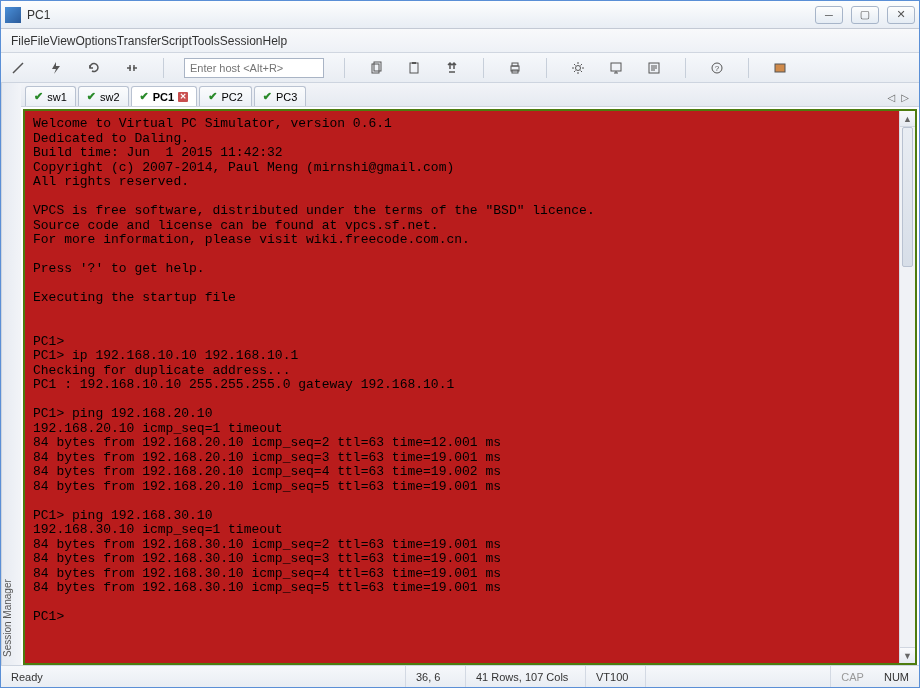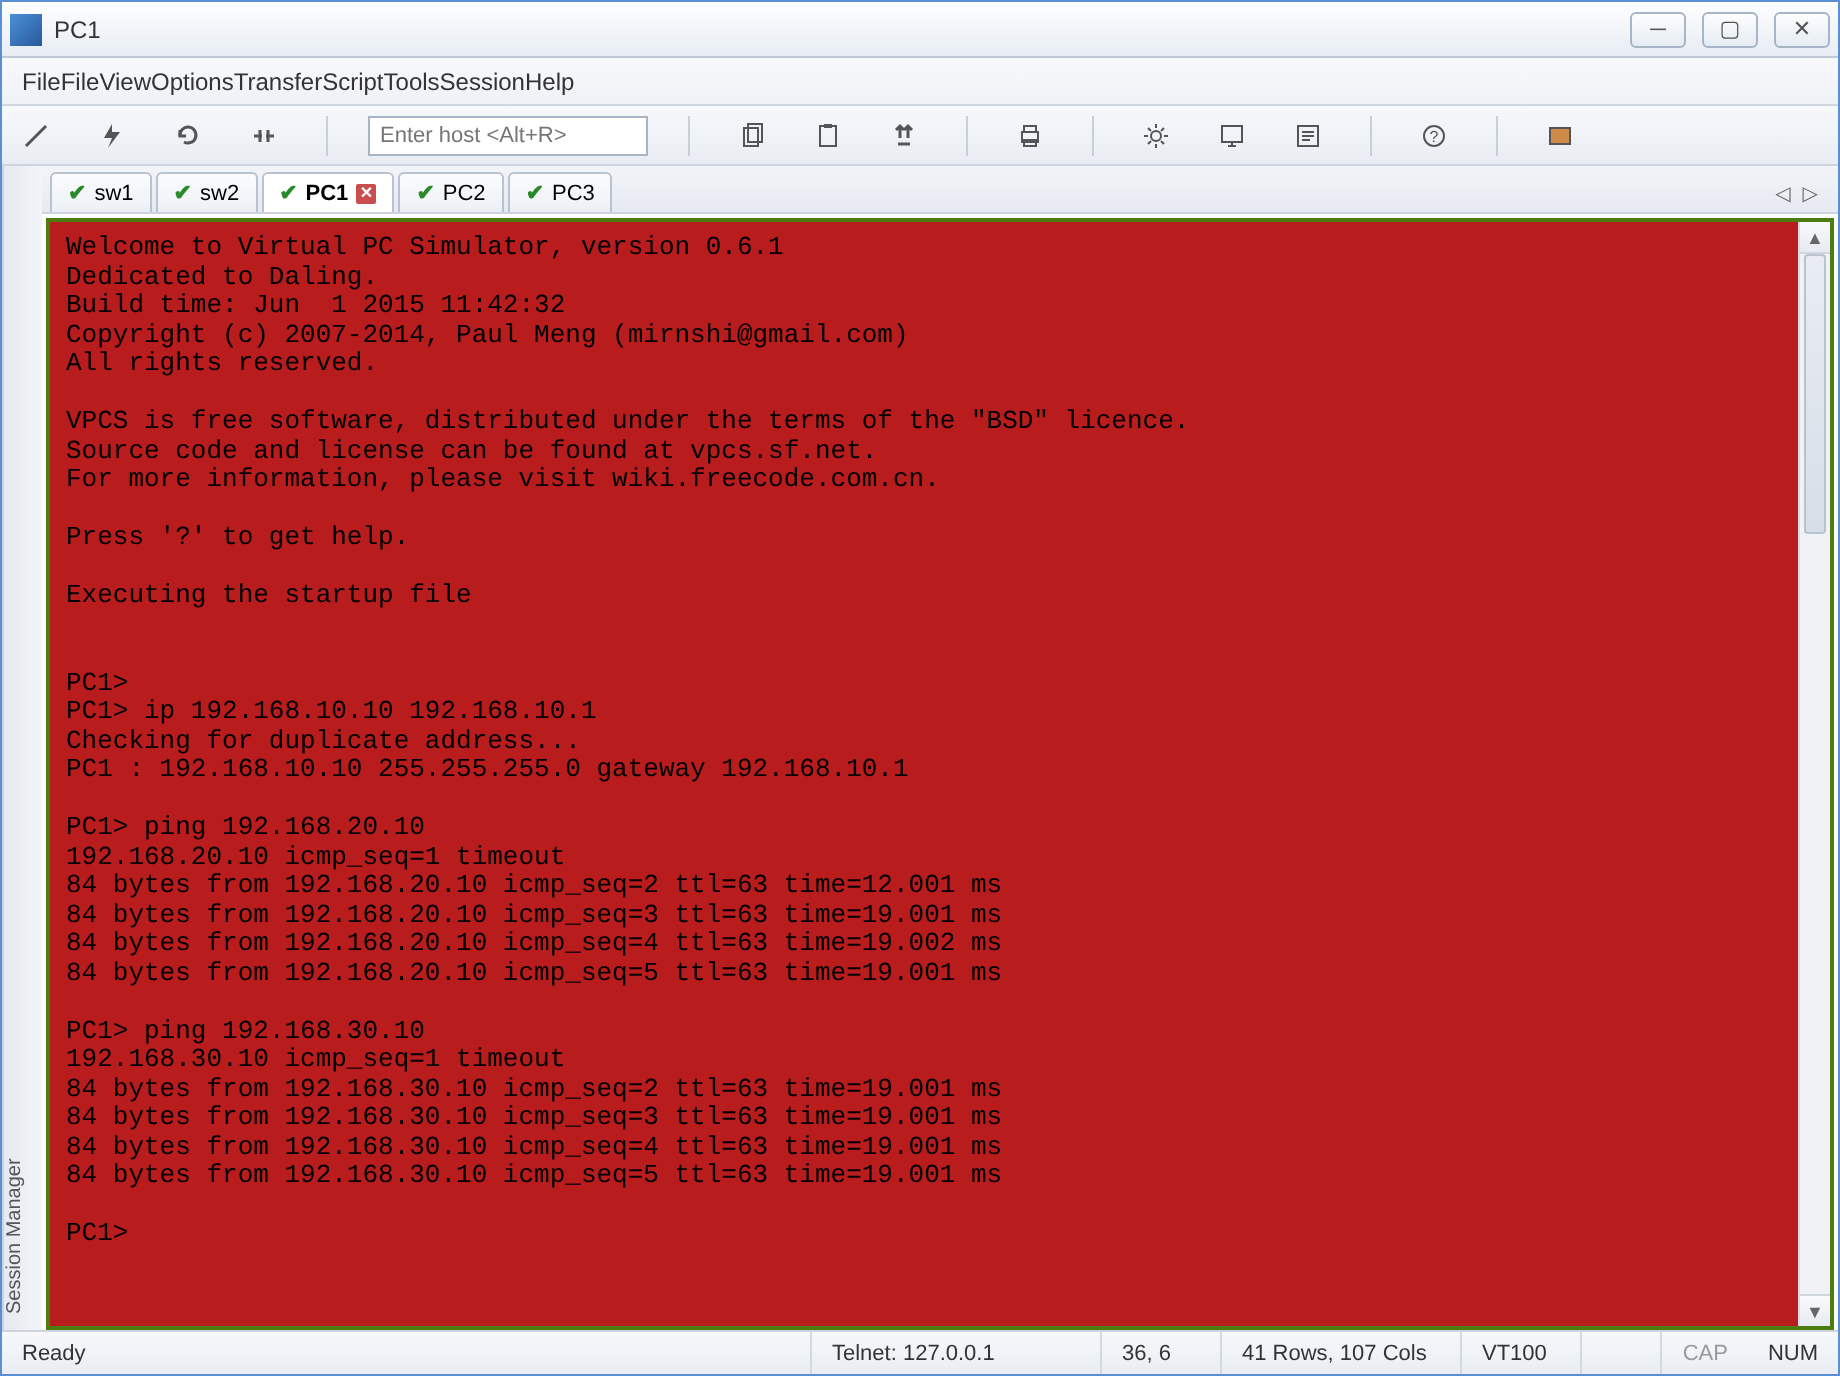--- a/index.html
+++ b/index.html
@@ -340,20 +340,19 @@
         <div class="scroll-arrow">▲</div>
         <div class="scroll-thumb"></div>
         <div class="scroll-arrow bottom">▼</div>
       </div>
     </div>
   </div>
 </div>
 
 <div class="statusbar">
   <div class="cell first">Ready</div>
-  <div class="cell" style="flex:0 0 145px">Telnet: 127.0.0.1</div>
   <div class="cell" style="flex:0 0 60px">36,   6</div>
   <div class="cell" style="flex:0 0 120px">41 Rows, 107 Cols</div>
   <div class="cell" style="flex:0 0 60px">VT100</div>
   <div class="cell flex"></div>
   <div class="cell" style="border-right:none;color:#999">CAP</div>
   <div class="cell" style="border-right:none">NUM</div>
 </div>
 
 </body></html>

